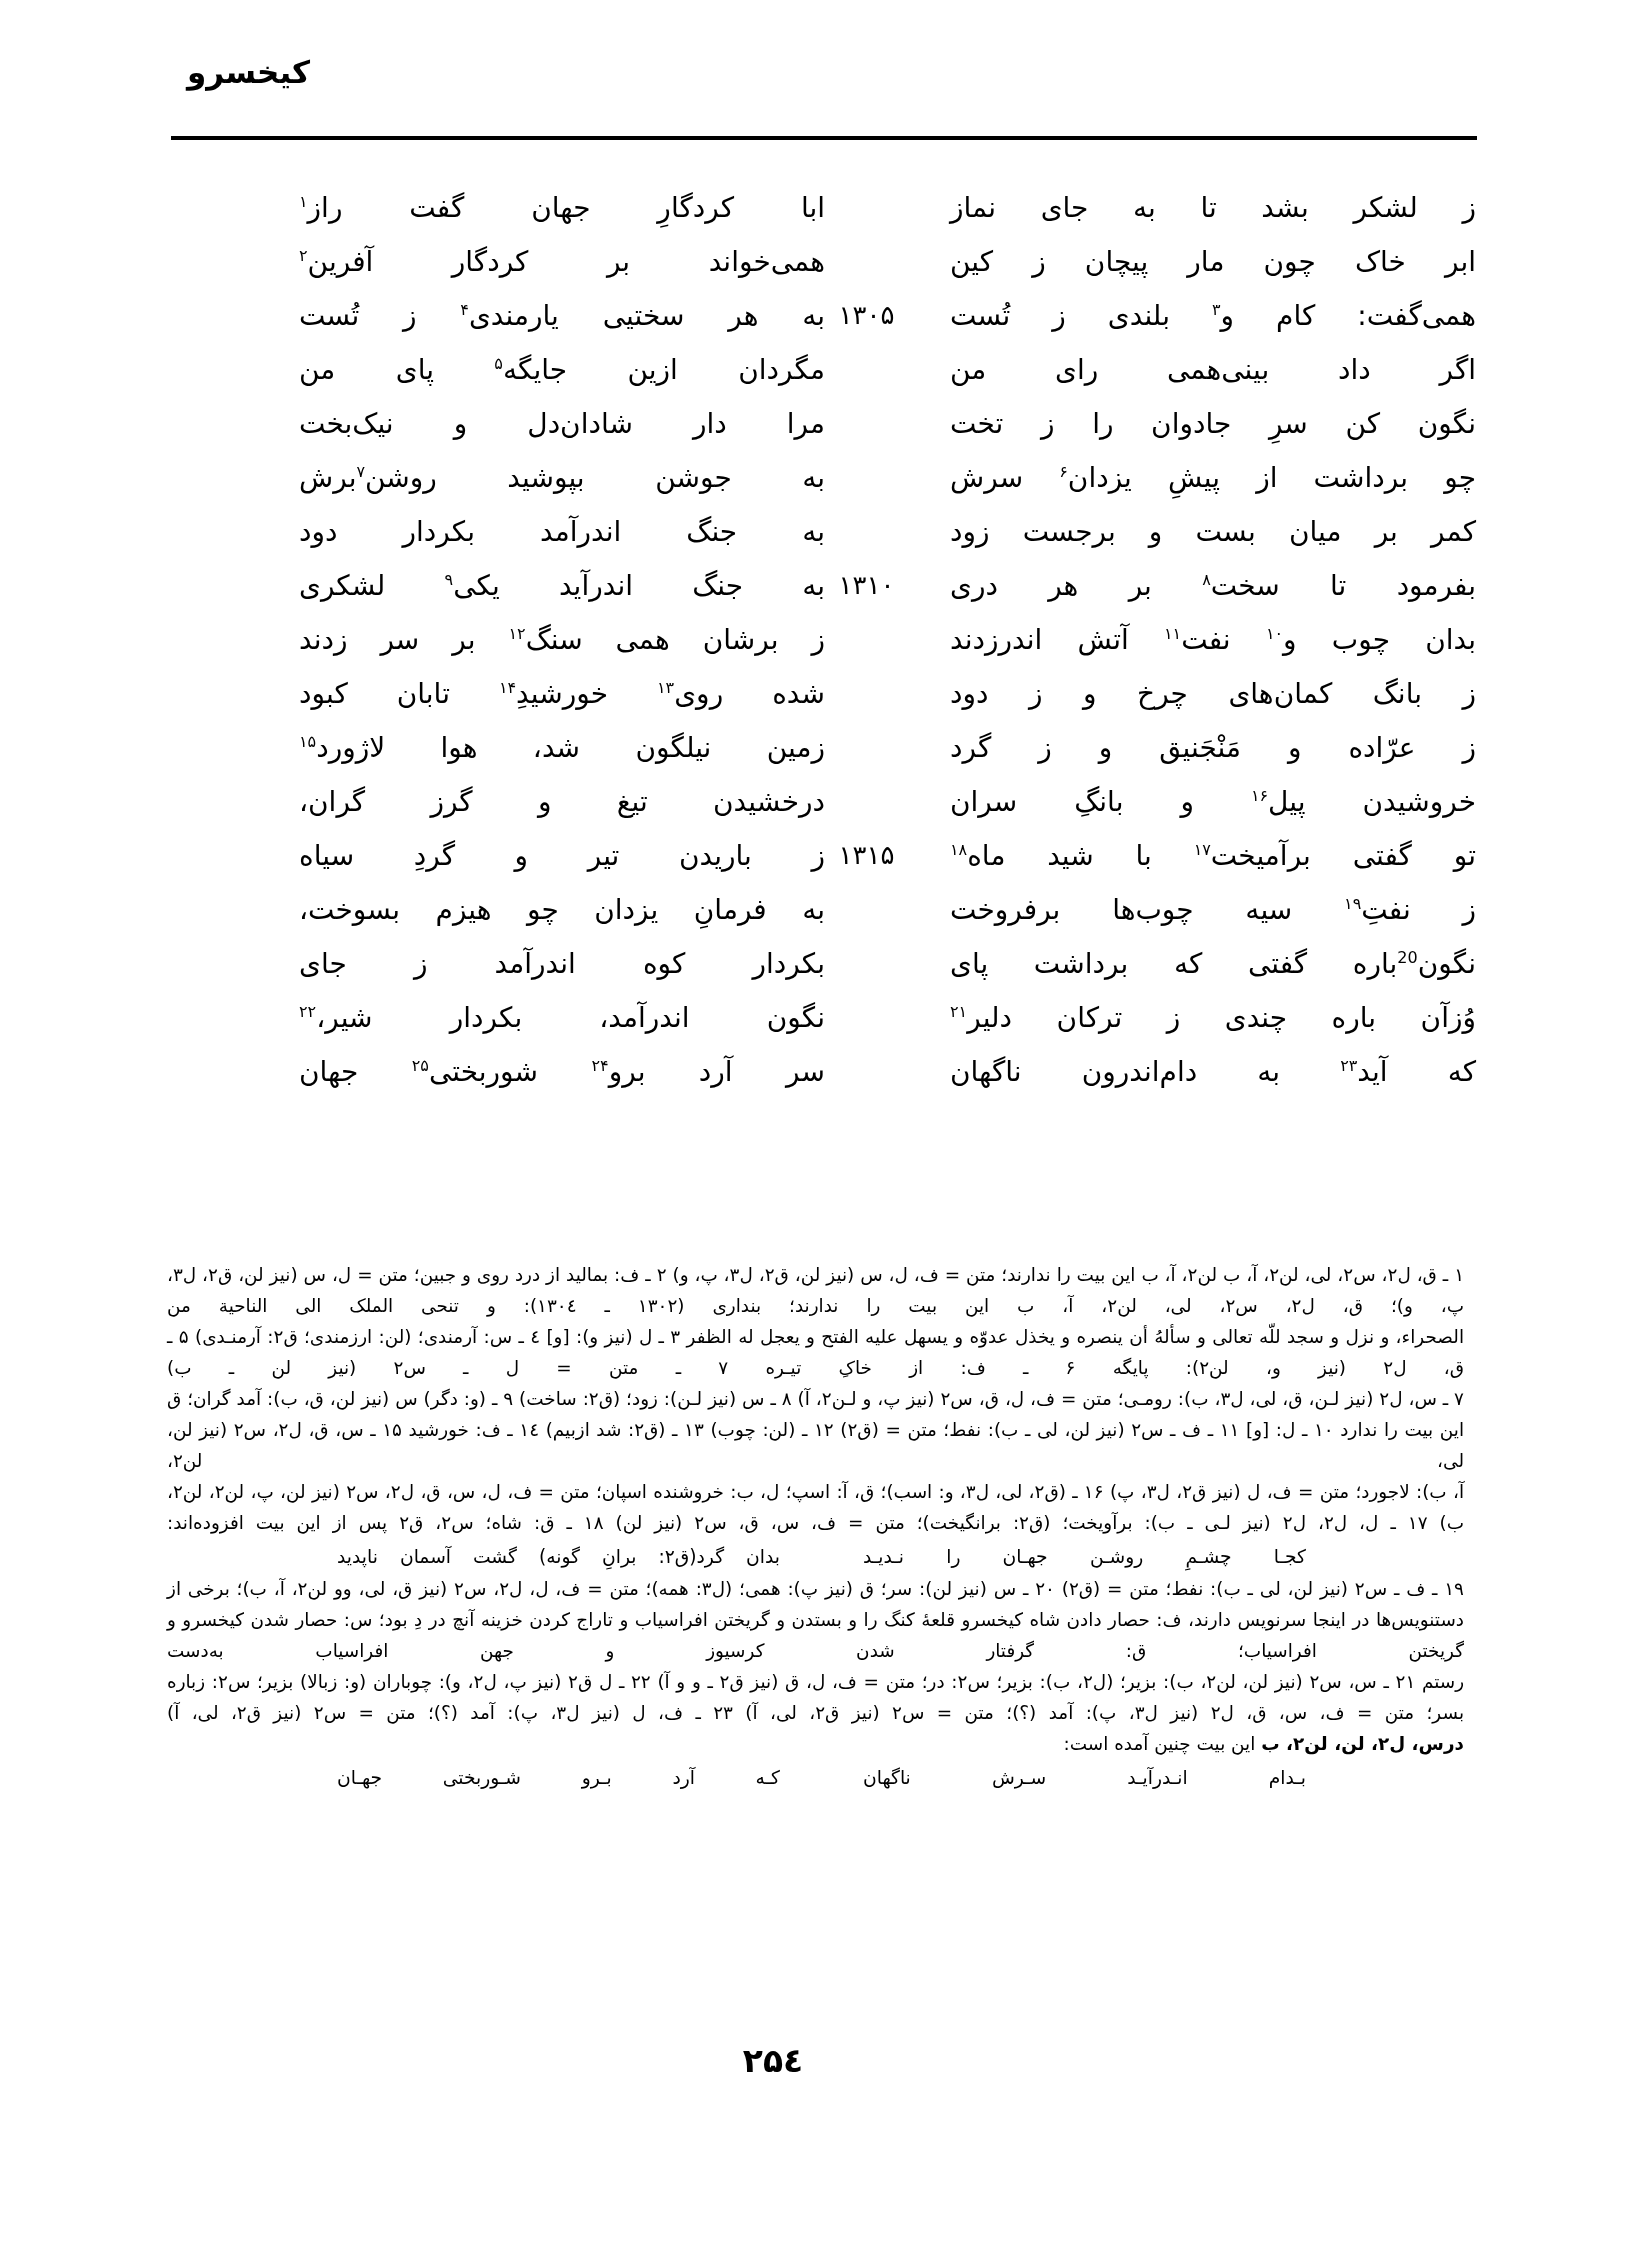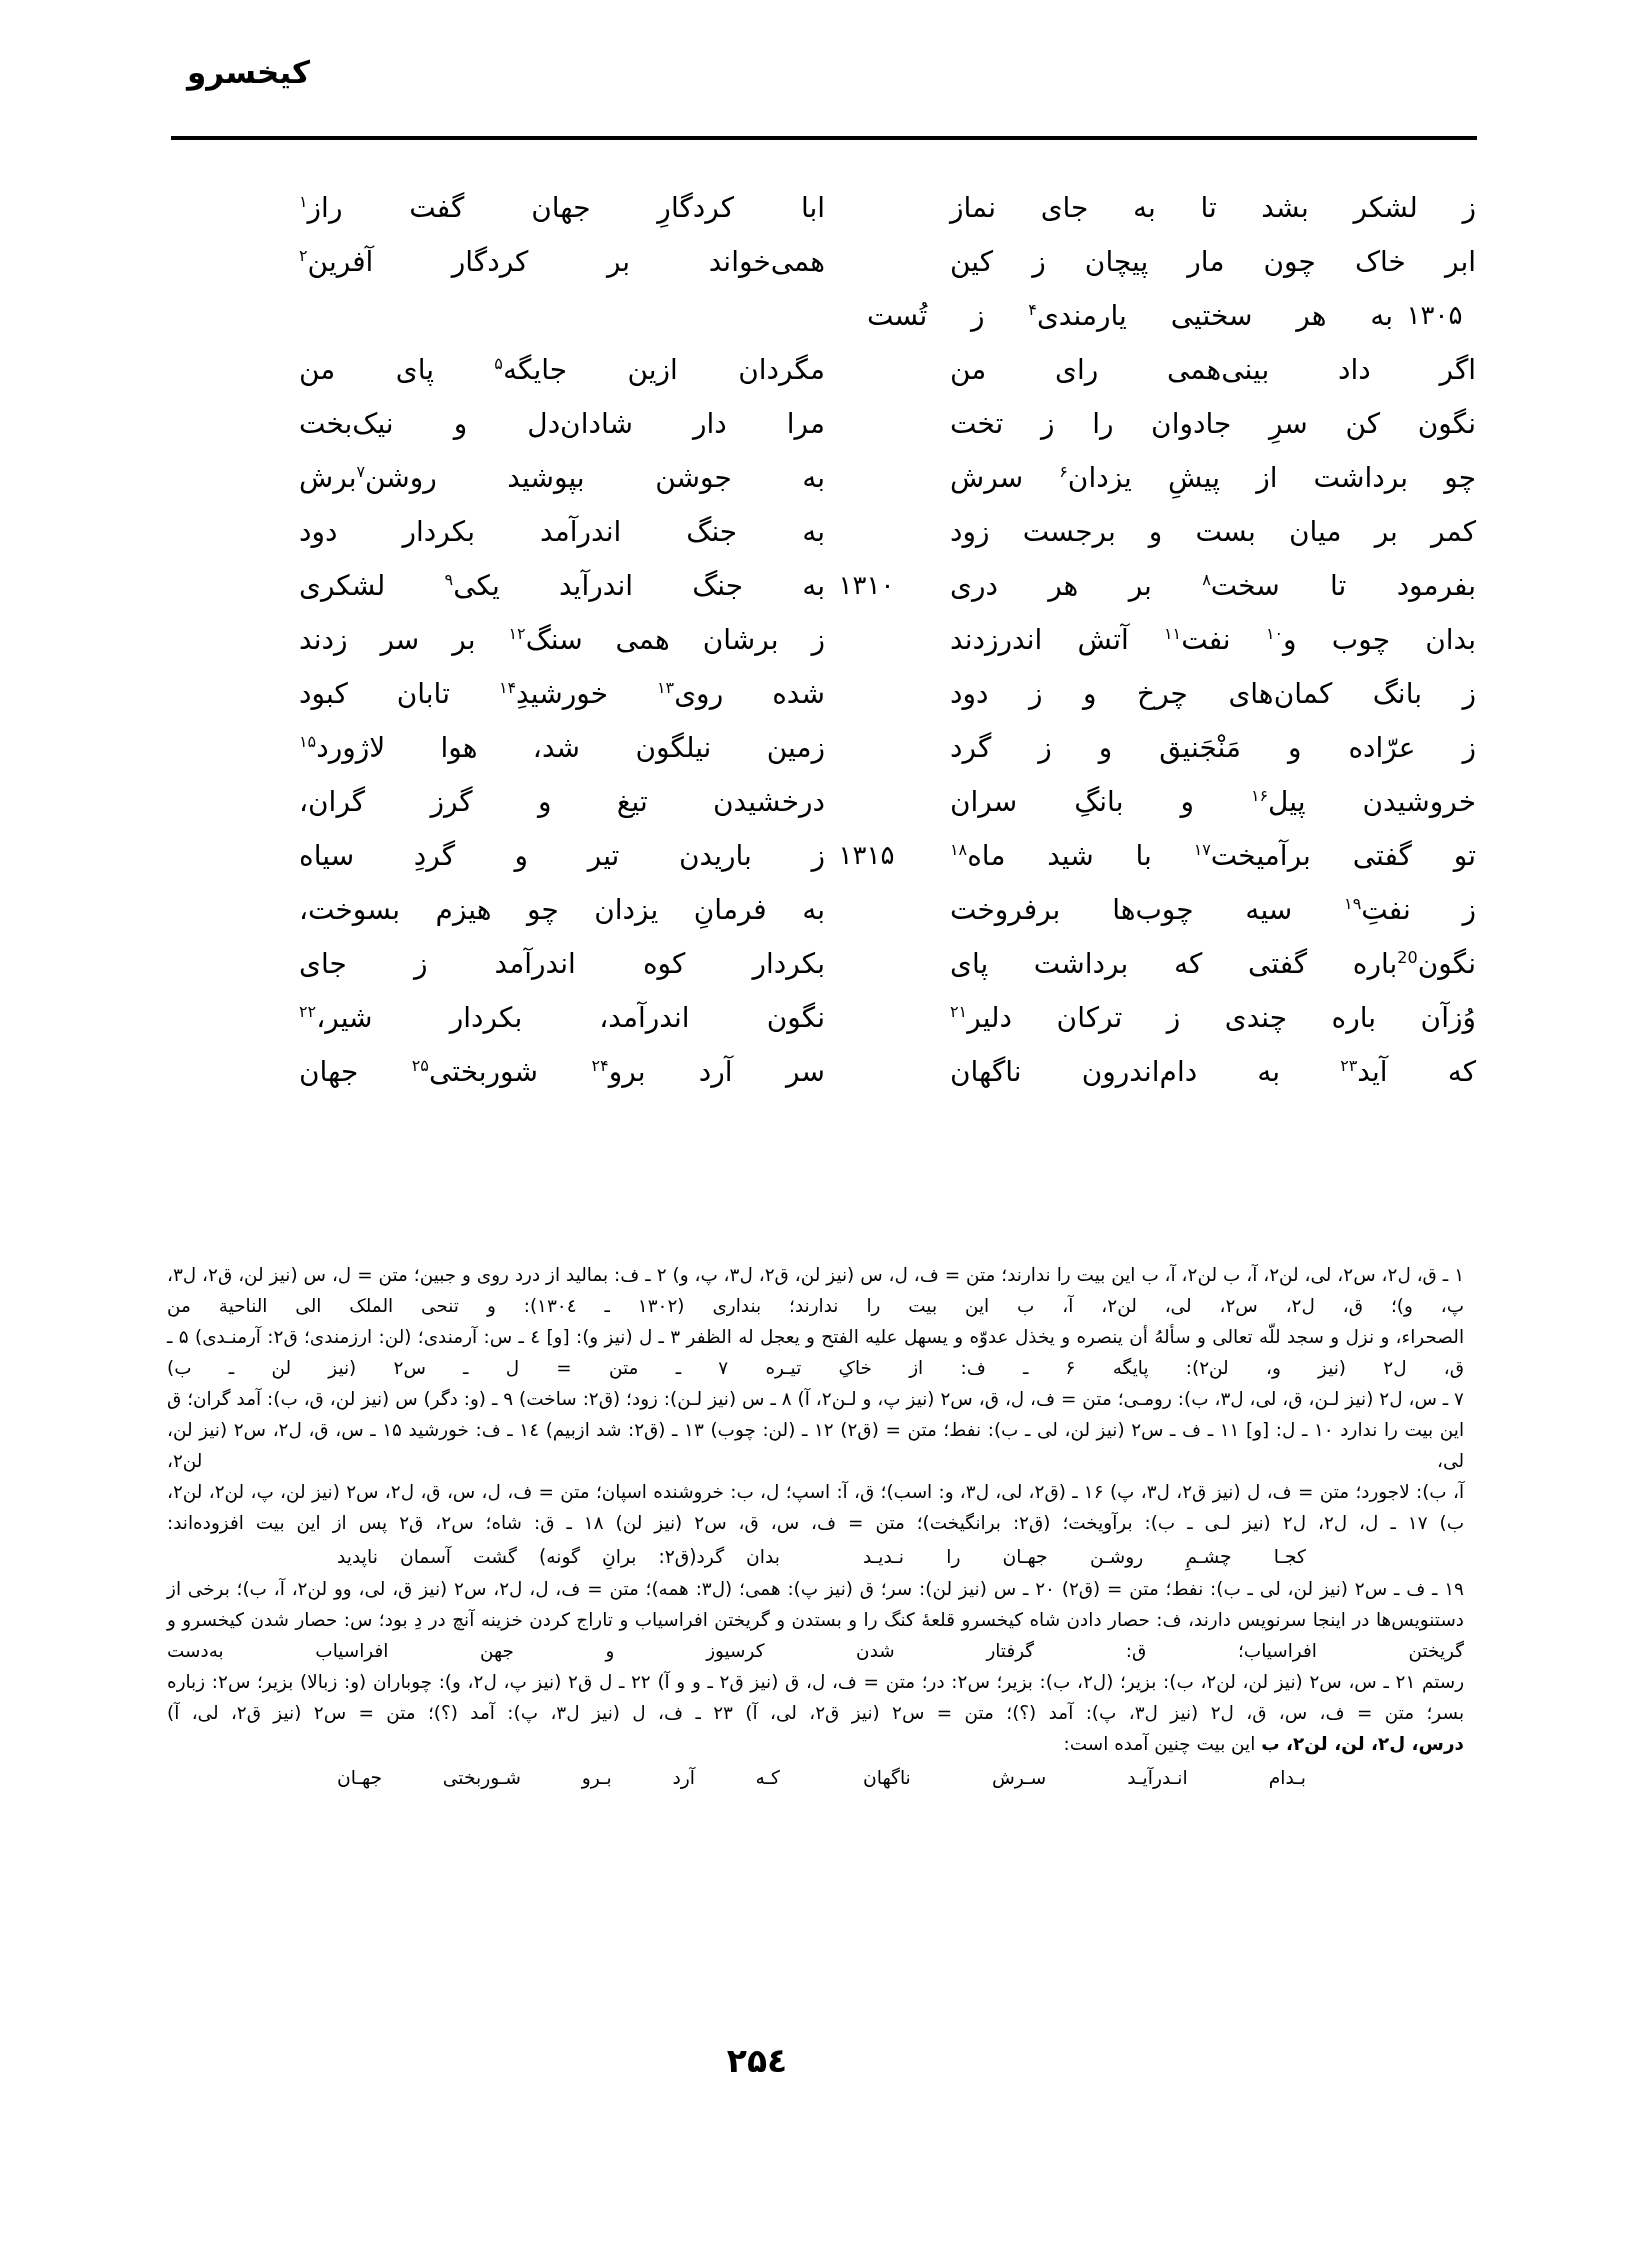--- a/index.html
+++ b/index.html
@@ -121,21 +121,21 @@
     text-align-last: justify;
     direction: rtl;
     white-space: nowrap;
   }
   .bold-lead { font-weight: 700; }
 
   
   .folio {
     position: absolute;
     top: 2041px;
-    left: 0;
+    left: 16px;
     width: 1514px;
     text-align: center;
     font-size: 33px;
     font-weight: 700;
     letter-spacing: 2.1px;
   }
 </style>
 </head>
 <body>
 
@@ -149,20 +149,21 @@
       <div class="hemistich right-col">ز لشکر بشد تا به جای نماز</div>
       <div class="bnum"></div>
       <div class="hemistich left-col">ابا کردگارِ جهان گفت راز<sup class="vnote">۱</sup></div>
     </div>
     <div class="verse-row">
       <div class="hemistich right-col">ابر خاک چون مار پیچان ز کین</div>
       <div class="bnum"></div>
       <div class="hemistich left-col">همی‌خواند بر کردگار آفرین<sup class="vnote">۲</sup></div>
     </div>
     <div class="verse-row">
+      <div class="hemistich right-col">همی‌گفت: کام و<sup class="vnote">۳</sup> بلندی ز تُست</div>
       <div class="bnum">۱۳۰۵</div>
       <div class="hemistich left-col">به هر سختیی یارمندی<sup class="vnote">۴</sup> ز تُست</div>
     </div>
     <div class="verse-row">
       <div class="hemistich right-col">اگر داد بینی‌همی رای من</div>
       <div class="bnum"></div>
       <div class="hemistich left-col">مگردان ازین جایگه<sup class="vnote">۵</sup> پای من</div>
     </div>
     <div class="verse-row">
       <div class="hemistich right-col">نگون کن سرِ جادوان را ز تخت</div>

